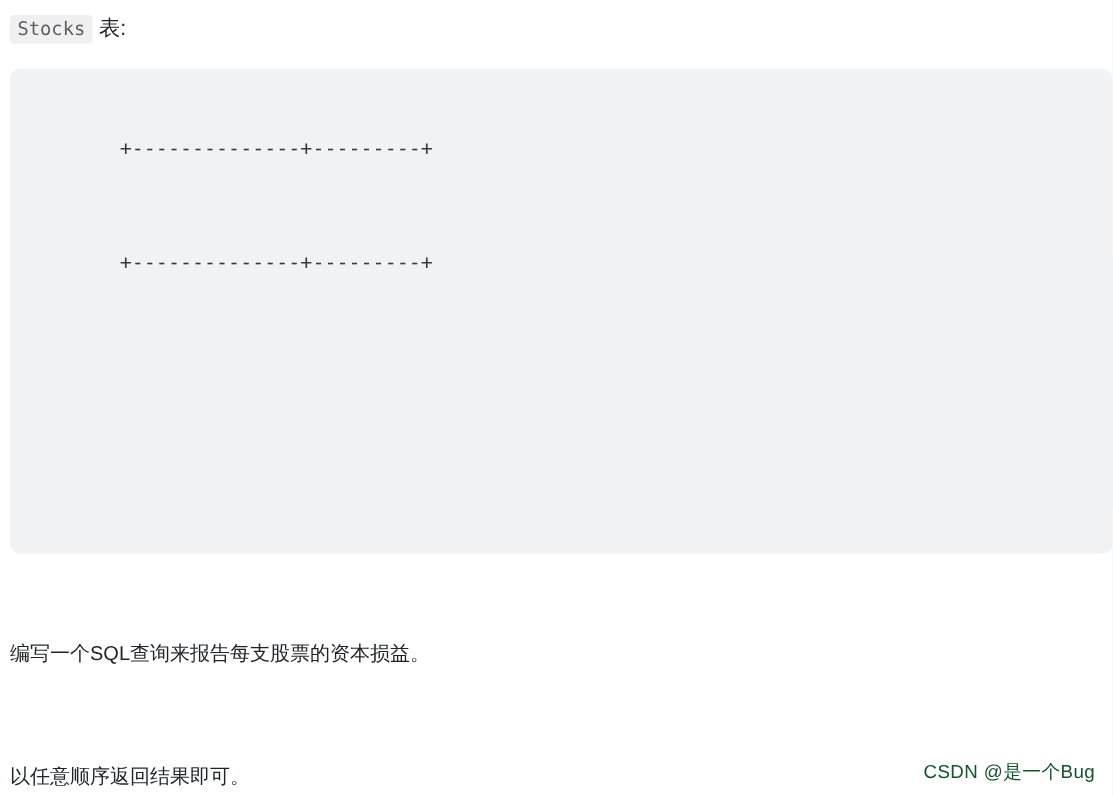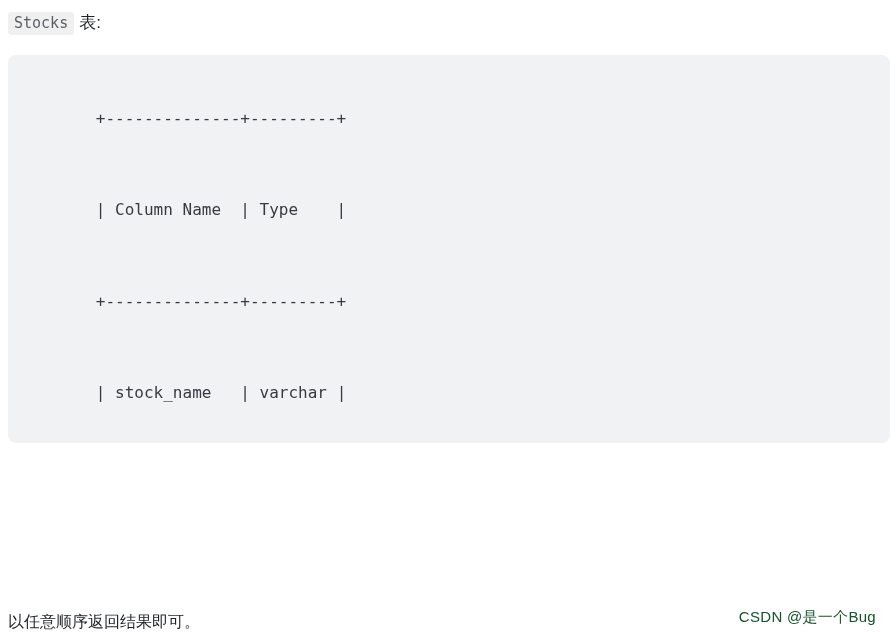--- a/index.html
+++ b/index.html
@@ -104,37 +104,32 @@
   <div class="heading-line">
     <span class="inline-code">Stocks</span><span class="heading-cn">表:</span>
   </div>
 
   <div class="code-block">
 
     <div class="code-line">
       <span class="rule">+--------------+---------+</span>
     </div>
 
-    <div class="code-line">
-      <span>| Column Name  | Type    |</span>
-    </div>
 
     <div class="code-line">
       <span class="rule">+--------------+---------+</span>
     </div>
 
-    <div class="code-line">
-      <span>| stock_name   </span><span>| varchar |</span>
-    </div>
 
     <div class="code-line">
       
     </div>
 
   </div>
 
+  <div class="para para-1">编写一个SQL查询来报告每支股票的资本损益。</div>
 
 
   <div class="para para-3">以任意顺序返回结果即可。</div>
 
   <div class="watermark">CSDN @是一个Bug</div>
 
 </div>
 
 </body></html>

